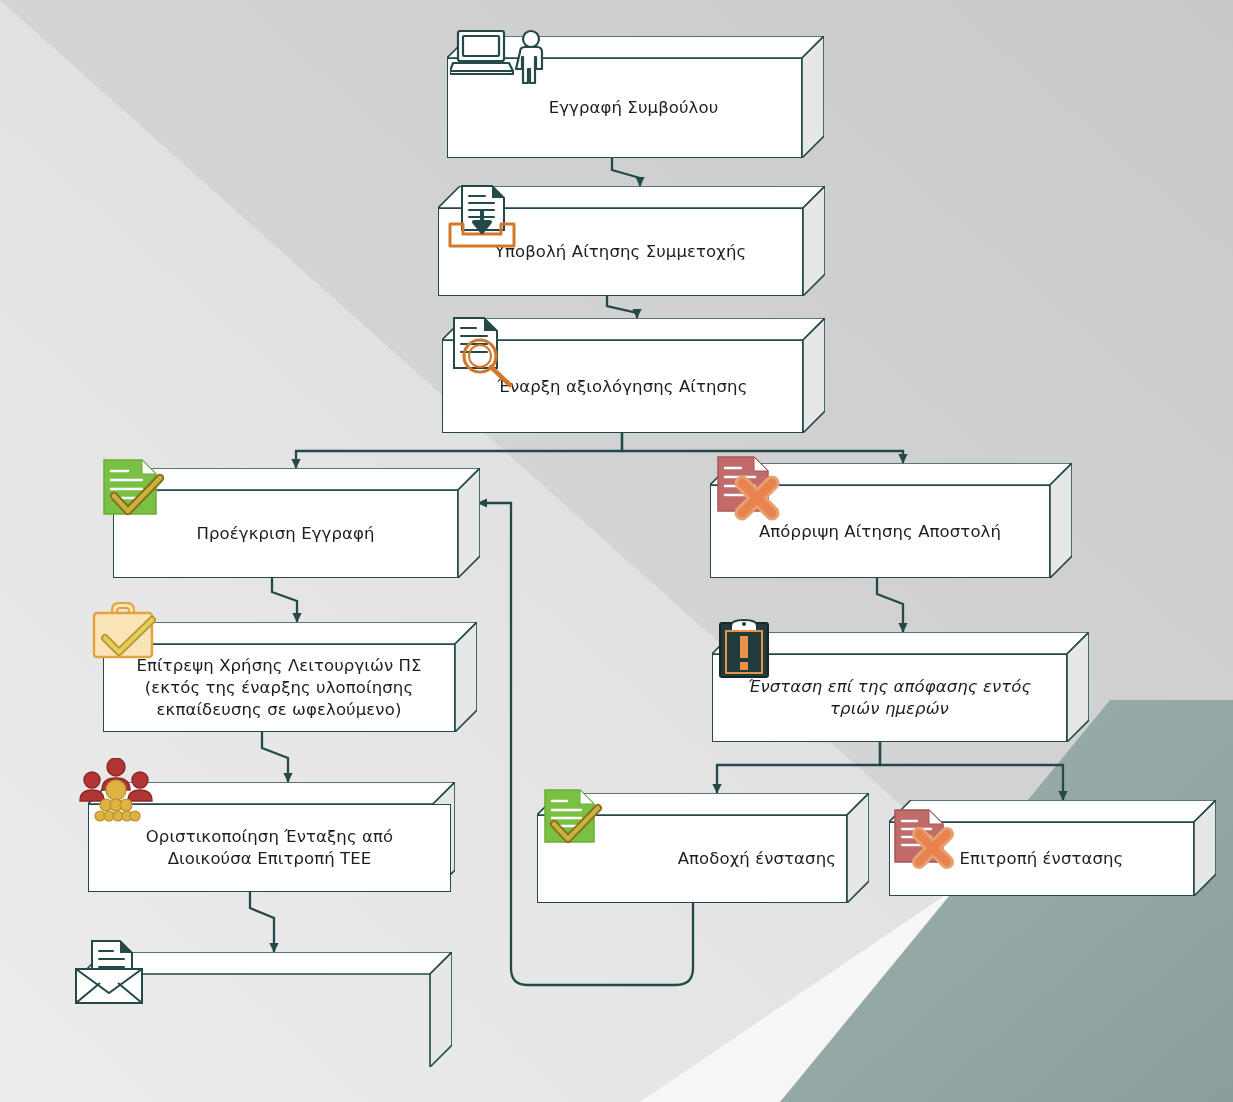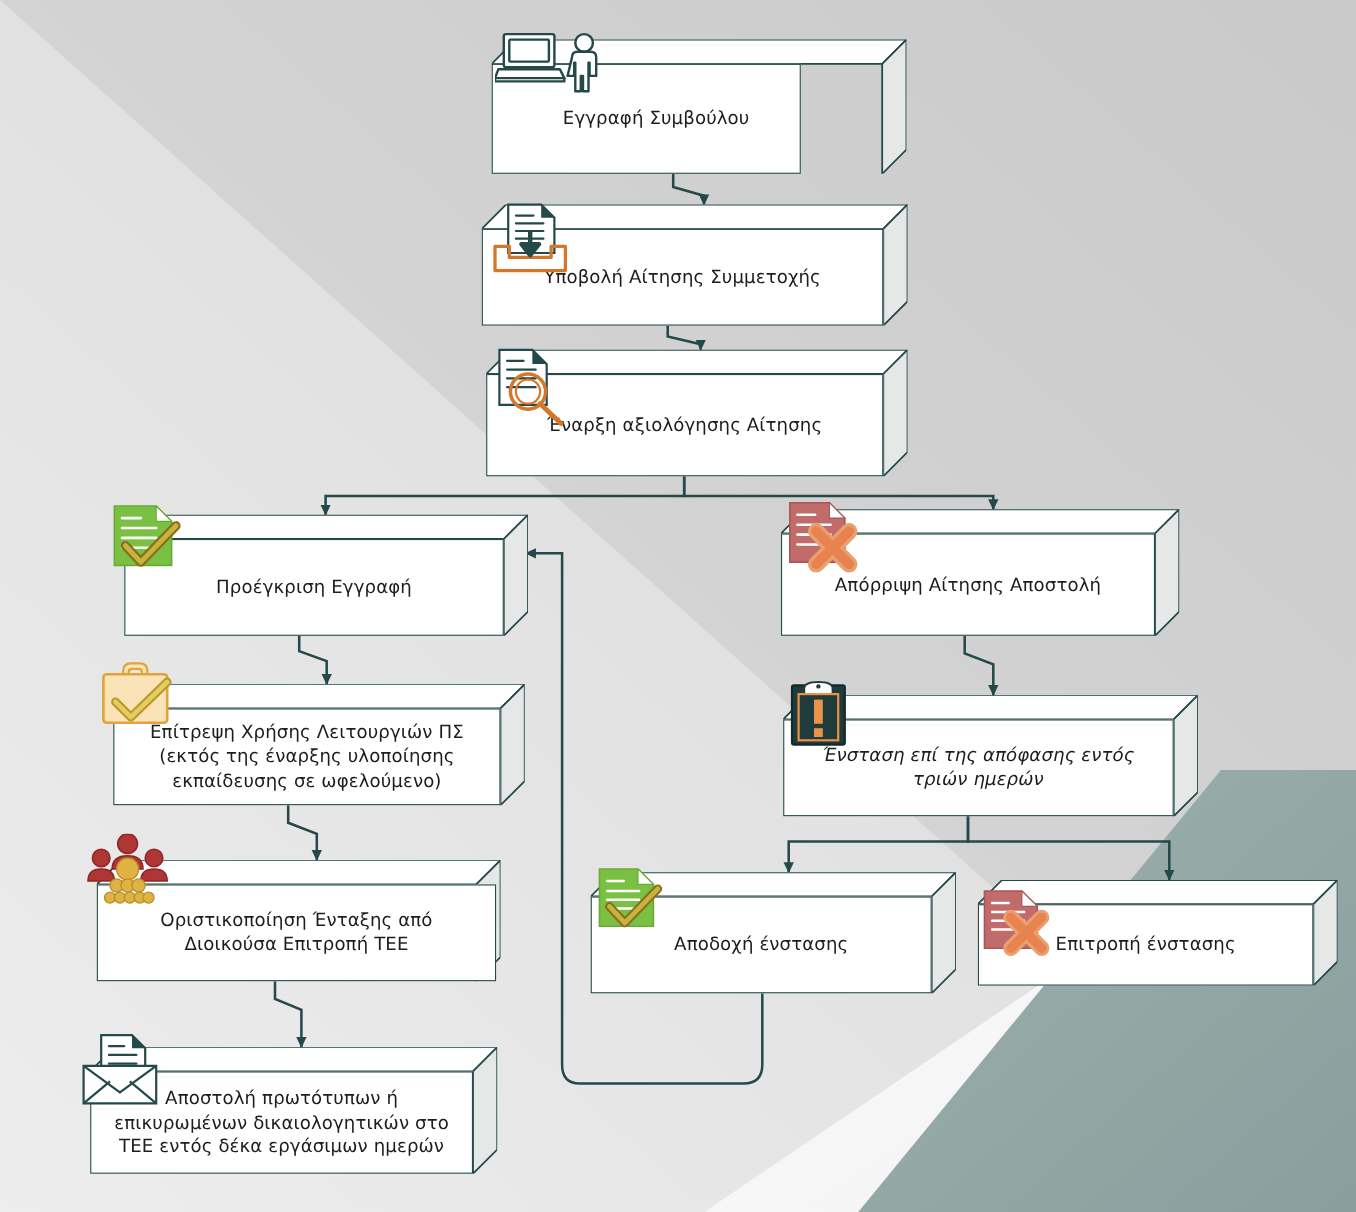--- a/index.html
+++ b/index.html
@@ -117,21 +117,21 @@
 
       <path d="M693,903 L693,968 Q693,985 676,985 L527,985 Q511,985 511,968 L511,503 L478,503"></path>
     </g>
   </svg>
 
   <div class="node" style="left:447px;top:36px;width:377px;height:122px;">
     <svg class="box-top" width="377" height="122" viewBox="0 0 377 122">
       <polygon points="0,22 22,0 377,0 355,22" fill="#ffffff" stroke="#234949" stroke-width="1.6"></polygon>
       <polygon points="355,22 377,0 377,100 355,122" fill="#e6e8e8" stroke="#234949" stroke-width="1.6"></polygon>
     </svg>
-    <div class="box-face" style="top:22px;width:281px;height:100px;padding-left:18px;">
+    <div class="box-face" style="top:22px;width:355px;height:100px;padding-left:18px;">
       <span class="label">Εγγραφή Συμβούλου</span>
     </div>
     <svg class="icon" style="left:3px;top:-9px;width:104px;height:60px;" viewBox="0 0 104 60">
       <g fill="#ffffff" stroke="#234949" stroke-width="2.2" stroke-linejoin="round">
         <rect x="8" y="4" width="46" height="30" rx="2"></rect>
         <rect x="13" y="9" width="36" height="20" rx="1" fill="#ffffff"></rect>
         <path d="M3,36 L59,36 L63,44 L0,44 Z"></path>
         <path d="M0,44 L63,44 L63,47 L0,47 Z" fill="#ffffff"></path>
       </g>
       <g fill="#ffffff" stroke="#234949" stroke-width="2.2" stroke-linejoin="round">
@@ -305,21 +305,21 @@
         <circle cx="57" cy="58" r="5"></circle>
       </g>
     </svg>
   </div>
 
   <div class="node" style="left:537px;top:793px;width:332px;height:110px;">
     <svg class="box-top" width="332" height="110" viewBox="0 0 332 110">
       <polygon points="0,22 22,0 332,0 310,22" fill="#ffffff" stroke="#234949" stroke-width="1.6"></polygon>
       <polygon points="310,22 332,0 332,88 310,110" fill="#e6e8e8" stroke="#234949" stroke-width="1.6"></polygon>
     </svg>
-    <div class="box-face" style="top:22px;width:310px;height:88px;">
+    <div class="box-face" style="top:22px;width:310px;height:88px;justify-content:flex-end;">
       <span class="label">Αποδοχή ένστασης</span>
     </div>
     <svg class="icon" style="left:3px;top:-5px;width:68px;height:66px;" viewBox="0 0 68 66">
       <path d="M5,2 L40,2 L54,16 L54,54 L5,54 Z" fill="#7ac143" stroke="#6aab38" stroke-width="1.5"></path>
       <path d="M40,2 L40,16 L54,16 Z" fill="#ffffff" stroke="#6aab38" stroke-width="1"></path>
       <g stroke="#ffffff" stroke-width="2.3" stroke-linecap="round">
         <line x1="12" y1="13" x2="27" y2="13"></line>
         <line x1="12" y1="22" x2="41" y2="22"></line>
         <line x1="12" y1="30" x2="41" y2="30"></line>
         <line x1="12" y1="38" x2="41" y2="38"></line>
@@ -355,25 +355,20 @@
         <line x1="58" y1="26" x2="30" y2="54"></line>
       </g>
     </svg>
   </div>
 
   <div class="node" style="left:82px;top:952px;width:370px;height:115px;">
     <svg class="box-top" width="370" height="115" viewBox="0 0 370 115">
       <polygon points="0,22 22,0 370,0 348,22" fill="#ffffff" stroke="#234949" stroke-width="1.6"></polygon>
       <polygon points="348,22 370,0 370,93 348,115" fill="#e6e8e8" stroke="#234949" stroke-width="1.6"></polygon>
     </svg>
-    <div class="box-face" style="top:22px;width:348px;height:93px;">
-      <span class="label">Αποστολή πρωτότυπων ή
-επικυρωμένων δικαιολογητικών στο
-ΤΕΕ εντός δέκα εργάσιμων ημερών</span>
-    </div>
     <svg class="icon" style="left:-12px;top:-17px;width:82px;height:74px;" viewBox="0 0 82 74">
       <path d="M22,6 L50,6 L62,18 L62,48 L22,48 Z" fill="#ffffff" stroke="#234949" stroke-width="2"></path>
       <path d="M50,6 L50,18 L62,18 Z" fill="#234949"></path>
       <g stroke="#234949" stroke-width="2" stroke-linecap="round">
         <line x1="29" y1="16" x2="43" y2="16"></line>
         <line x1="29" y1="24" x2="54" y2="24"></line>
         <line x1="29" y1="32" x2="54" y2="32"></line>
       </g>
       <path d="M6,34 L72,34 L72,68 L6,68 Z" fill="#ffffff" stroke="#234949" stroke-width="2"></path>
       <path d="M6,34 L39,58 L72,34" fill="none" stroke="#234949" stroke-width="2"></path>

